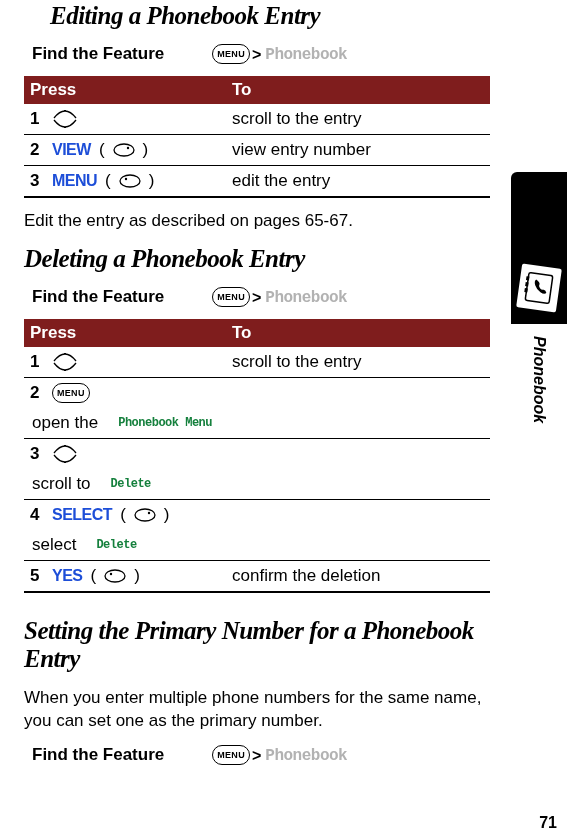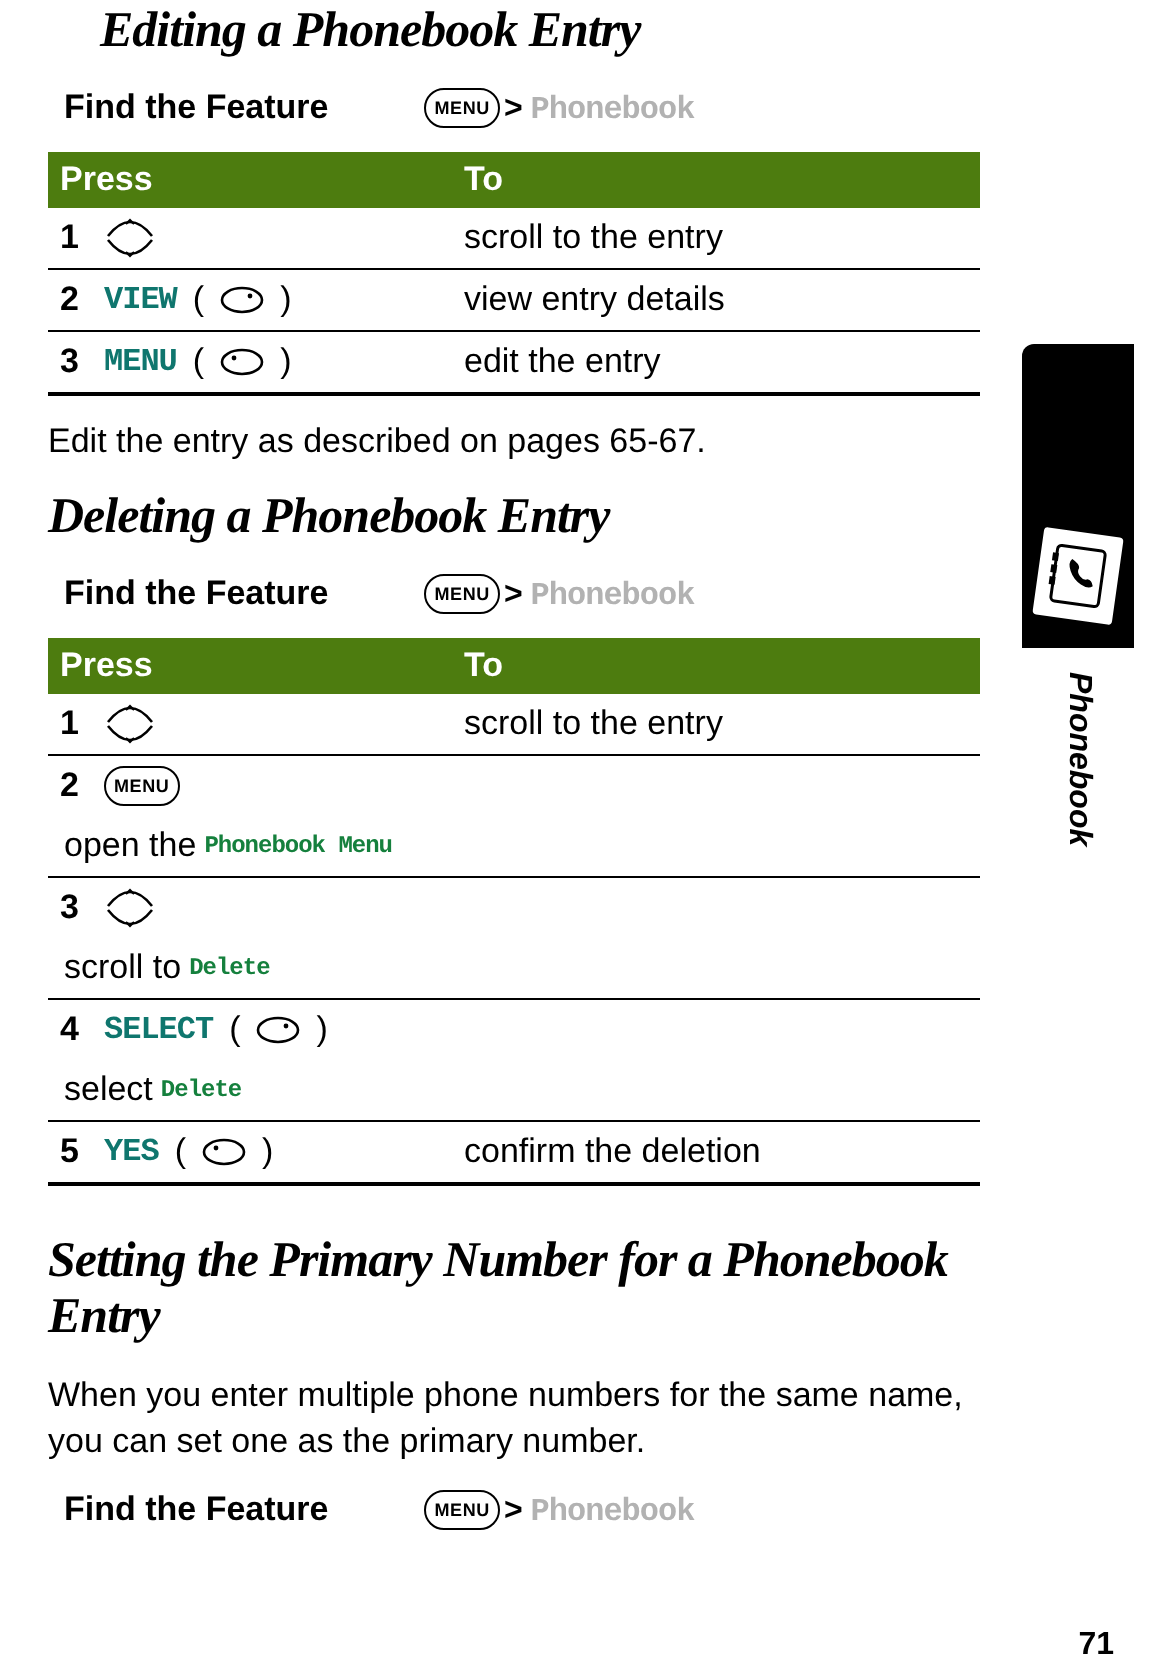--- a/index.html
+++ b/index.html
@@ -7,40 +7,40 @@
     .content { padding: 0 30px 0 24px; width: 520px; }
     .h1 { font-family: Georgia, 'Times New Roman', serif; font-style: italic; font-weight: bold; font-size: 25px; margin-top: 6px; margin-bottom: 14px; letter-spacing: -0.5px; }
     .h1.first { margin-top: 0; padding-top: 2px; margin-left: 26px; }
     .h1.tight { margin-top: 24px; }
     .find-feature { display: flex; align-items: flex-end; margin-bottom: 12px; margin-left: 8px; }
     .find-feature-label { font-family: Arial, Helvetica, sans-serif; font-weight: bold; font-size: 17px; margin-right: 48px; }
     .menu-icon { display: inline-flex; align-items: center; border: 1.5px solid #000; border-radius: 10px; padding: 0 4px; font-size: 9px; font-weight: bold; letter-spacing: 0.3px; height: 20px; line-height: 14px; font-style: normal; }
     .gt { margin: 0 4px 0 2px; font-weight: bold; }
     .highlight { font-family: 'Courier New', monospace; font-weight: bold; color: #b2b2b2; font-size: 16px; letter-spacing: -0.5px; }
     table.steps { width: 100%; border-collapse: collapse; margin-bottom: 12px; }
-    table.steps thead th { background: #4d7c0f; color: #fff; text-align: left; font-size: 17px; font-weight: bold; padding: 4px 8px; }
+    table.steps thead th { background: #7f1d1d; color: #fff; text-align: left; font-size: 17px; font-weight: bold; padding: 4px 8px; }
     table.steps thead th:first-child { width: 200px; padding-left: 6px; }
     table.steps tbody tr { border-bottom: 1px solid #000; }
     table.steps tbody tr:last-child { border-bottom: 2px solid #000; }
     table.steps tbody td { padding: 5px 8px; font-size: 17px; vertical-align: middle; }
     table.steps tbody td.press-col { padding-left: 6px; display: flex; align-items: center; gap: 8px; }
     .step-num { font-weight: bold; font-size: 17px; display: inline-block; width: 14px; }
     .scroll-icon { display: inline-flex; flex-direction: column; gap: 0; line-height: 0; }
     .scroll-icon svg { display: block; }
-    .softkey-label { font-family: Liberation Mono, monospace; font-weight: bold; color: #0f766e; font-size: 16px; letter-spacing: -0.5px; }
+    .softkey-label { font-family: Liberation Sans, sans-serif; font-weight: bold; color: #1d4ed8; font-size: 16px; letter-spacing: -0.5px; }
     .softkey-icon { display: inline-flex; }
     .body-text { font-size: 17px; line-height: 1.35; margin-bottom: 12px; }
     .inline-mono { font-family: 'Courier New', monospace; font-weight: bold; color: #15803d; font-size: 12px; letter-spacing: -0.5px; }
     .desc-cell { display: inline; }
     .side-tab { position: absolute; right: 14px; top: 172px; width: 56px; }
     .black-tab { background: #000; color: #fff; border-radius: 6px 0 0 0; height: 152px; display: flex; align-items: flex-end; justify-content: center; padding-bottom: 10px; }
     .phone-icon-box { background: #fff; width: 40px; height: 44px; transform: rotate(8deg); display: flex; align-items: center; justify-content: center; border-radius: 2px; margin-bottom: 4px; }
     .vertical-text { writing-mode: vertical-rl; font-family: Arial, sans-serif; font-weight: bold; font-style: italic; font-size: 16px; text-align: center; margin: 12px auto 0; display: block; }
     .page-num { position: absolute; right: 24px; bottom: 6px; font-weight: bold; font-size: 16px; }
-    .cell-flex { display: flex; align-items: center; gap: 4px; flex-wrap: wrap; }
+    .cell-flex { display: flex; align-items: center; gap: 20px; flex-wrap: wrap; }
   </style>
 </head>
 <body>
 
 <div class="content">
 
   <h2 class="h1 first">Editing a Phonebook Entry</h2>
 
   <div class="find-feature">
     <span class="find-feature-label">Find the Feature</span>
@@ -79,21 +79,21 @@
           <span class="softkey-label">VIEW</span>
           <span>(</span>
           <span class="softkey-icon">
             <svg width="22" height="14" viewBox="0 0 22 14">
                 <ellipse cx="11" cy="7" rx="10" ry="6" fill="none" stroke="#000" stroke-width="1.3"></ellipse>
                 <circle cx="15" cy="5" r="1.2" fill="#000"></circle>
               </svg>
           </span>
           <span>)</span>
         </td>
-        <td>view entry details</td>
+        <td>view entry number</td>
       </tr>
       <tr>
         <td class="press-col">
           <span class="step-num">3</span>
           <span class="softkey-label">MENU</span>
           <span>(</span>
           <span class="softkey-icon">
             <svg width="22" height="14" viewBox="0 0 22 14">
                 <ellipse cx="11" cy="7" rx="10" ry="6" fill="none" stroke="#000" stroke-width="1.3"></ellipse>
                 <circle cx="7" cy="5" r="1.2" fill="#000"></circle>

